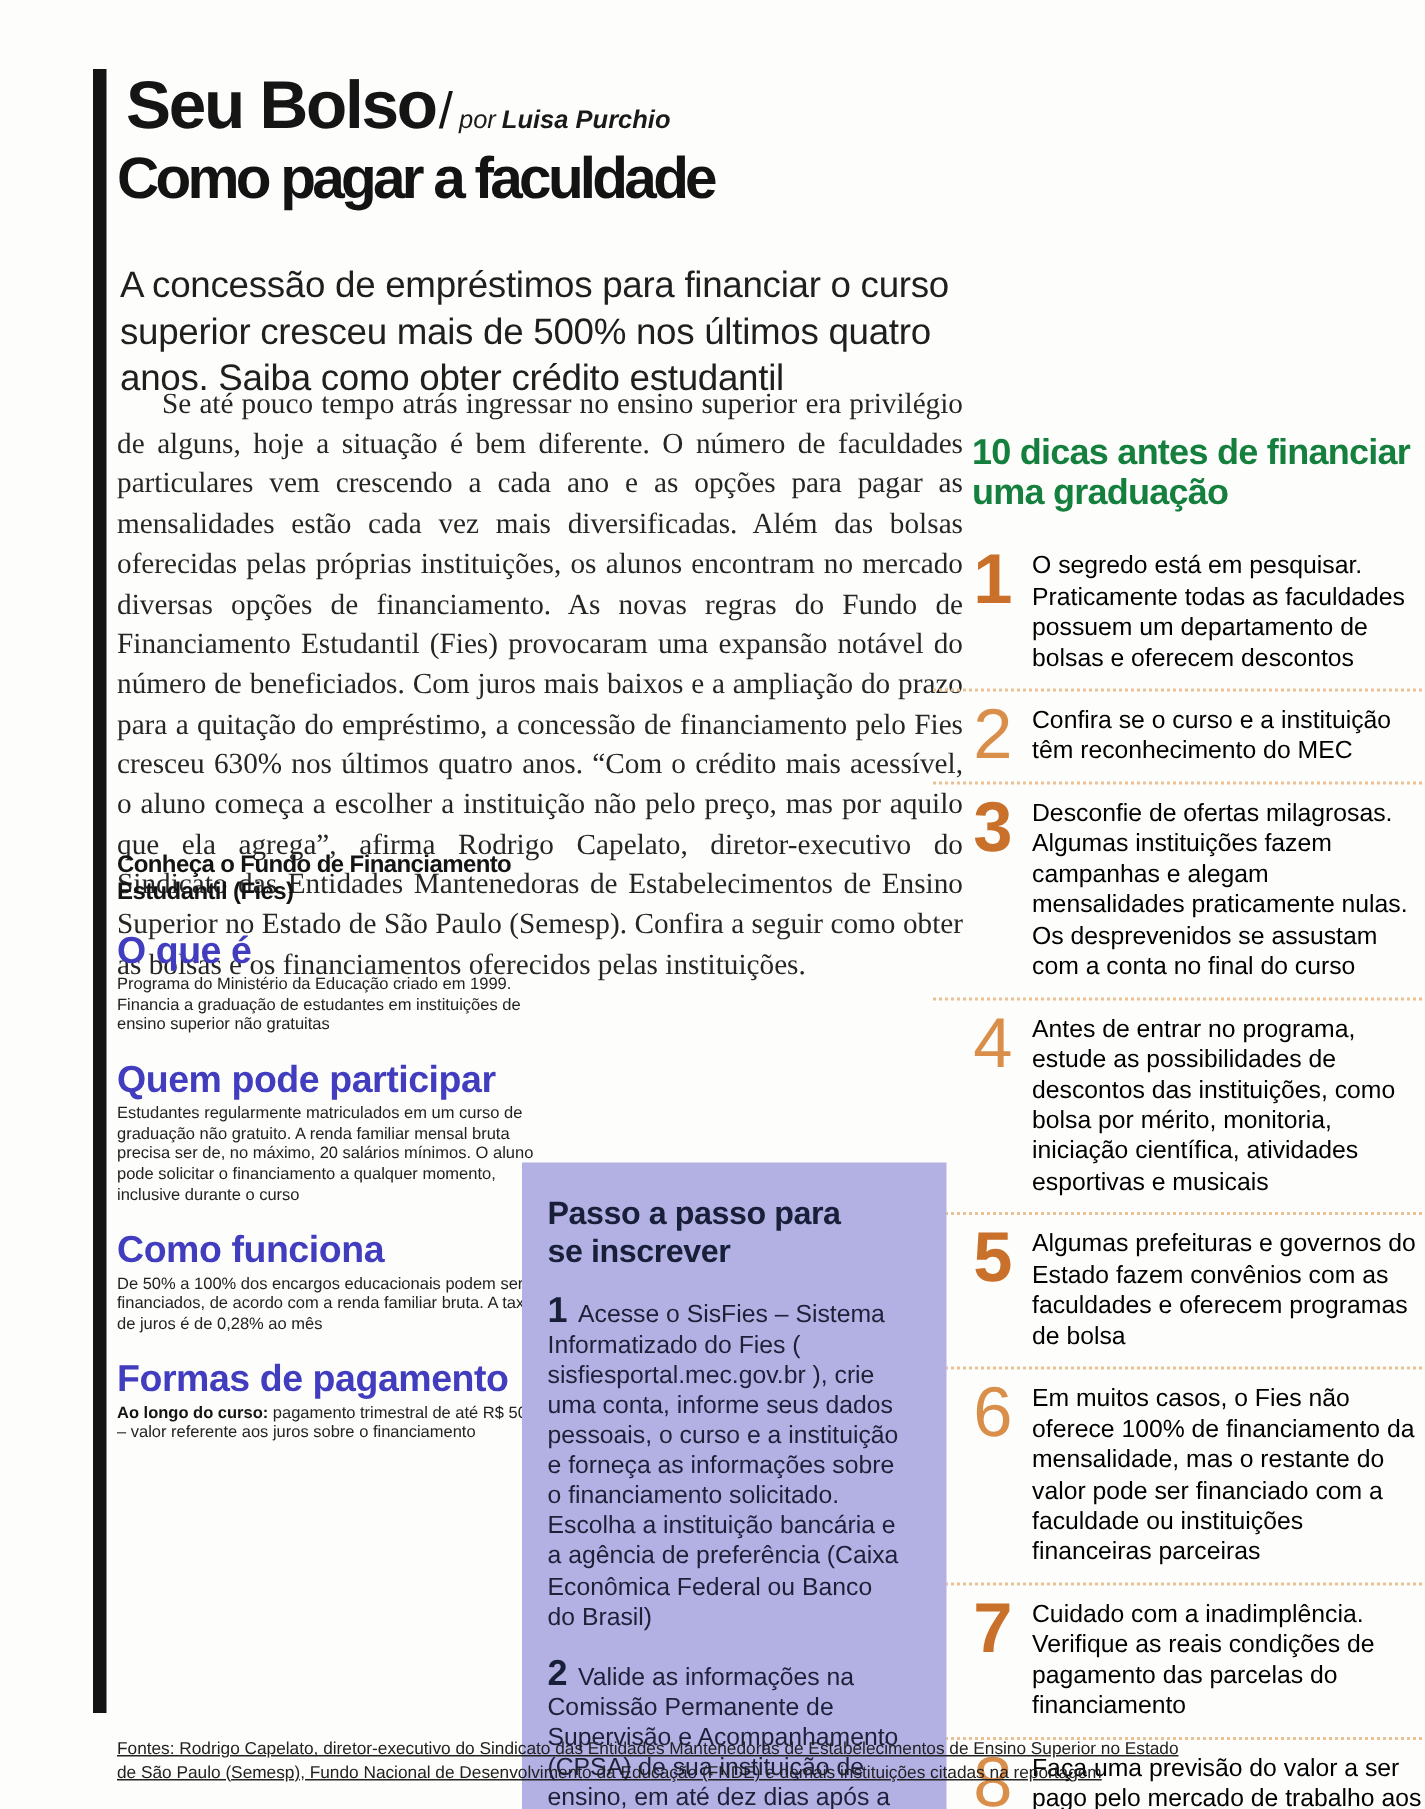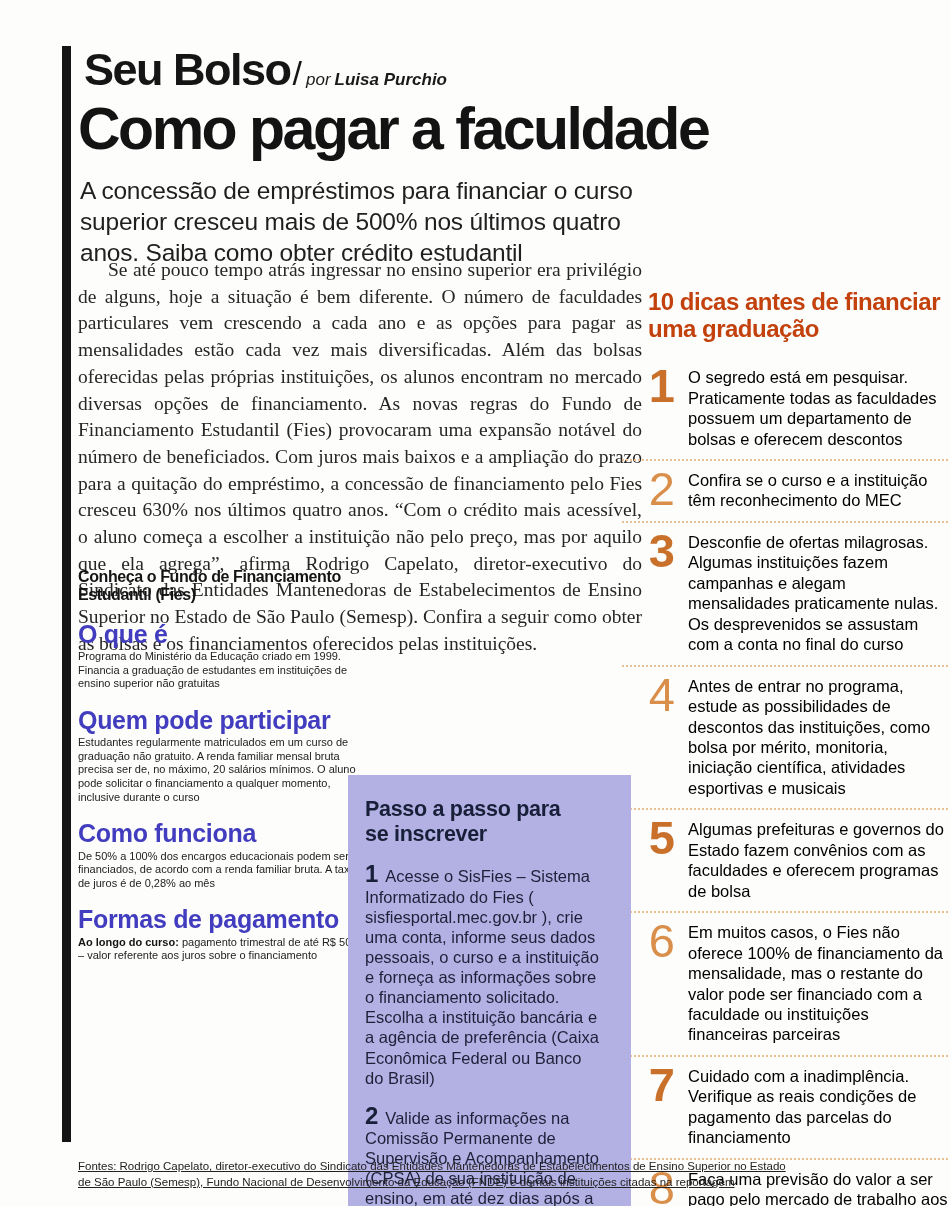--- a/index.html
+++ b/index.html
@@ -18,21 +18,21 @@
   .section-title {
     font-size:45px; font-weight:900; letter-spacing:-1.5px; color:#151515;
   }
   .slash { font-size:34px; font-weight:400; color:#151515; margin-left:2px; }
   .byline { font-style:italic; font-size:17px; color:#1a1a1a; }
   .by-prefix { font-weight:400; margin-left:4px; }
   .by-name { font-weight:700; margin-left:4px; }
   
   .headline {
     position:absolute; left:78px; top:100px; width:860px;
-    font-size:59px; font-weight:900; letter-spacing:-2.5px; color:#131313;
+    font-size:39px; font-weight:900; letter-spacing:-2.5px; color:#131313;
     line-height:1.0;
   }
   .deck {
     position:absolute; left:80px; top:176px; width:556px;
     font-size:24.5px; font-weight:400; line-height:1.26; color:#1f1f1f;
     letter-spacing:-0.2px;
   }
   
   .body-text {
     position:absolute; left:78px; top:257px; width:564px;
@@ -66,21 +66,21 @@
     font-size:16.5px; font-weight:500; line-height:1.22; color:#1c2138;
     margin-bottom:16px;
   }
   .step-num {
     font-size:24px; font-weight:800; color:#181f38; margin-right:7px;
     line-height:1;
   }
   
   .tips { position:absolute; left:622px; top:288px; width:326px; }
   .tips-heading {
-    font-size:24px; font-weight:800; letter-spacing:-0.5px; color:#c2410c;
+    font-size:24px; font-weight:800; letter-spacing:-0.5px; color:#15803d;
     line-height:1.13; margin-left:26px; margin-bottom:16px;
   }
   .tip {
     display:flex; align-items:flex-start; padding:9px 0 10px 0;
     border-bottom:2px dotted #EBC193;
   }
   .tip:last-child { border-bottom:none; }
   .tip-num {
     width:66px; flex:0 0 66px; text-align:right; padding-right:15px;
     font-size:47px; line-height:0.82; letter-spacing:-2px;

